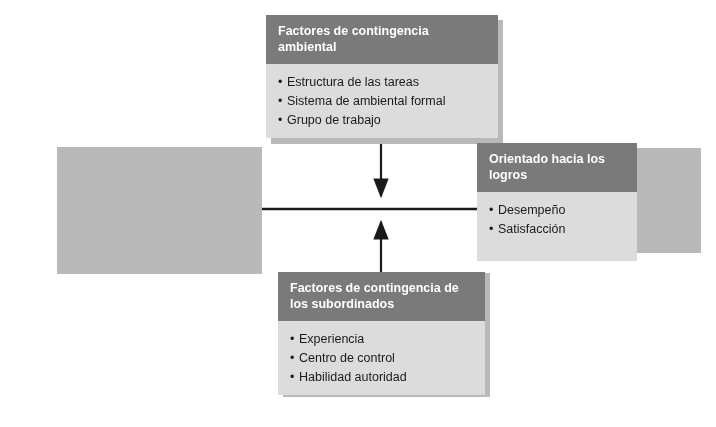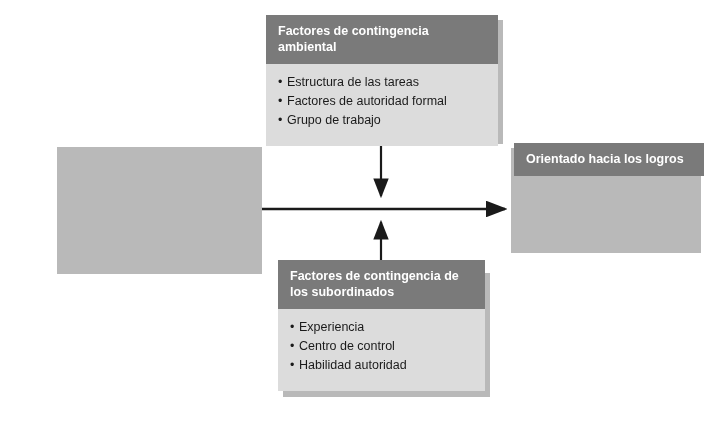--- a/index.html
+++ b/index.html
@@ -32,21 +32,21 @@
     font-size: 12.5px;
     line-height: 16px;
     padding: 8px 12px 9px 12px;
     box-sizing: border-box;
   }
   .box-body {
     background: #dcdcdc;
     color: #1a1a1a;
     font-size: 12.5px;
     line-height: 19px;
-    padding: 9px 12px 16px 12px;
+    padding: 9px 12px 8px 12px;
     box-sizing: border-box;
   }
   .box-body ul {
     margin: 0;
     padding: 0;
     list-style: none;
   }
   .box-body li {
     white-space: nowrap;
   }
@@ -77,37 +77,43 @@
     <line x1="365" y1="142" x2="365" y2="196" stroke="#1a1a1a" stroke-width="2.2" marker-end="url(#arrowhead)"></line>
     <line x1="365" y1="276" x2="365" y2="222" stroke="#1a1a1a" stroke-width="2.2" marker-end="url(#arrowhead)"></line>
   </svg>
 
   <div class="box-shadow" style="left:255px; top:20px; width:232px; height:124px;"></div>
   <div class="box" style="left:250px; top:15px; width:232px;">
     <div class="box-header">Factores de contingencia ambiental</div>
     <div class="box-body">
       <ul>
         <li><span class="bullet">•</span><span>Estructura de las tareas</span></li>
-        <li><span class="bullet">•</span><span>Factores de autoridad formal</span></li>
+        <li><span class="bullet">•</span><span>Sistema de ambiental formal</span></li>
         <li><span class="bullet">•</span><span>Grupo de trabajo</span></li>
       </ul>
     </div>
   </div>
 
   <div class="box-shadow" style="left:41px; top:147px; width:205px; height:127px;"></div>
   <div class="box" style="left:36px; top:142px; width:205px;">
   </div>
 
   <div class="box-shadow" style="left:495px; top:148px; width:190px; height:105px;"></div>
-  <div class="box" style="left:498px; top:143px; width:190px;">
+  <div class="box" style="left:461px; top:143px; width:160px;">
     <div class="box-header">Orientado hacia los logros</div>
+    <div class="box-body" style="padding-bottom:22px;">
+      <ul>
+        <li><span class="bullet">•</span><span>Desempeño</span></li>
+        <li><span class="bullet">•</span><span>Satisfacción</span></li>
+      </ul>
+    </div>
   </div>
 
   <div class="box-shadow" style="left:267px; top:273px; width:207px; height:124px;"></div>
-  <div class="box" style="left:262px; top:260px; width:207px;">
+  <div class="box" style="left:262px; top:272px; width:207px;">
     <div class="box-header">Factores de contingencia de los subordinados</div>
     <div class="box-body">
       <ul>
         <li><span class="bullet">•</span><span>Experiencia</span></li>
         <li><span class="bullet">•</span><span>Centro de control</span></li>
         <li><span class="bullet">•</span><span>Habilidad autoridad</span></li>
       </ul>
     </div>
   </div>
 

